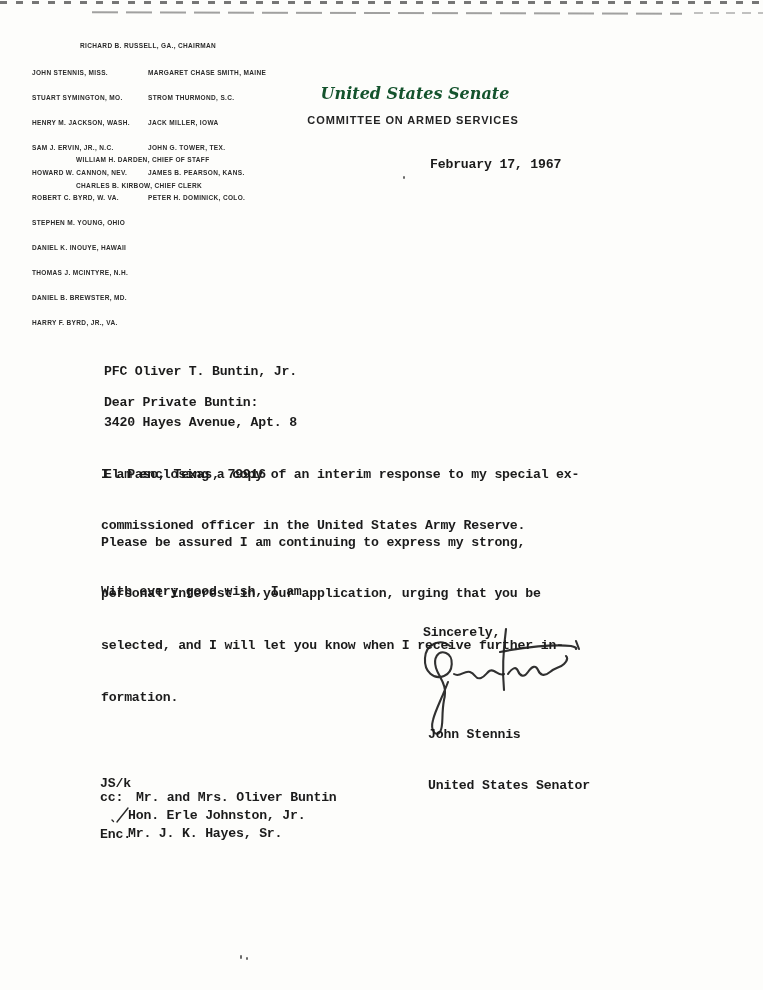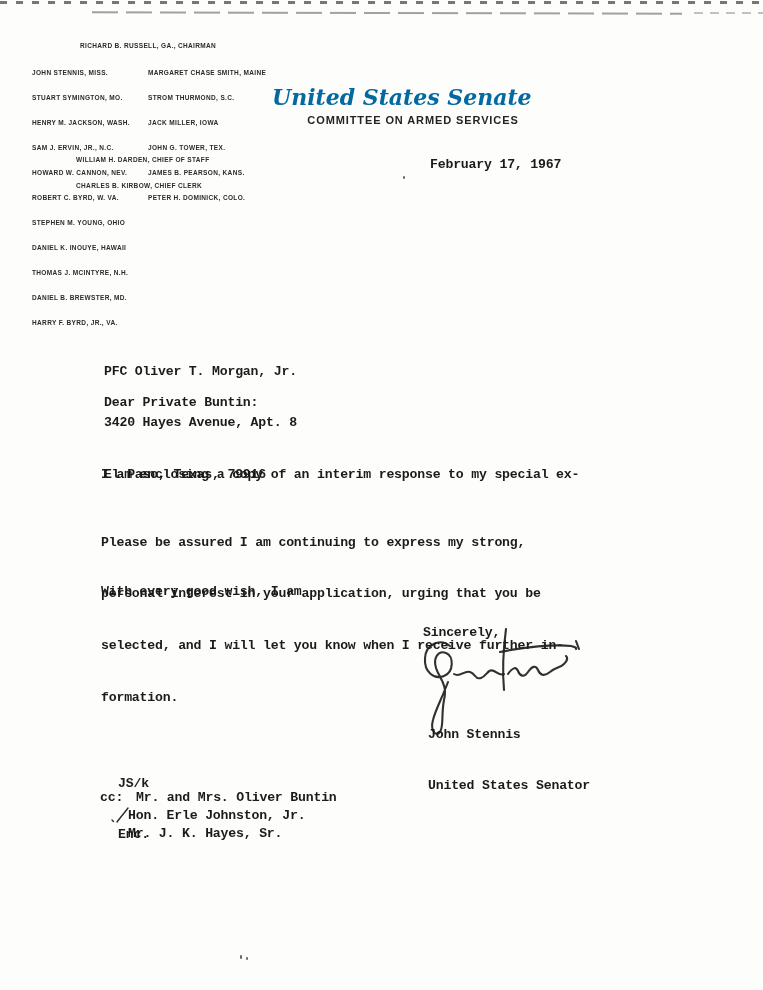--- a/index.html
+++ b/index.html
@@ -28,23 +28,23 @@
 
   
   .lh {
     position:absolute; font-family:"Liberation Sans", sans-serif;
     font-weight:700; font-size:6.5px; letter-spacing:.35px;
     line-height:8.35px; color:#2b2b2b; white-space:pre;
   }
   .lh-staff { line-height:8.8px; }
 
   .senate-title {
-    position:absolute; left:272px; top:84px; width:250px; text-align:center;
+    position:absolute; left:290px; top:84px; width:250px; text-align:center;
     font-family:"DejaVu Serif", serif; font-style:italic; font-weight:700;
-    font-size:22px; color:#0369a1; white-space:nowrap;
+    font-size:16px; color:#14532d; white-space:nowrap;
   }
   .committee-line {
     position:absolute; left:288px; top:114px; width:250px; text-align:center;
     font-family:"Liberation Sans", sans-serif; font-weight:700;
     font-size:11px; letter-spacing:.9px; color:#242424; white-space:nowrap;
   }
 
   
   .tw {
     position:absolute; font-family:"Liberation Mono", monospace;
@@ -99,29 +99,30 @@
     <div>WILLIAM H. DARDEN, CHIEF OF STAFF</div>
     <div>CHARLES B. KIRBOW, CHIEF CLERK</div>
   </div>
 
   <div class="senate-title">United States Senate</div>
   <div class="committee-line">COMMITTEE ON ARMED SERVICES</div>
 
   <div class="tw" style="left:430px;top:156px;">February 17, 1967</div>
 
   <div class="tw" style="left:104px;top:328px;">
-    <div>PFC Oliver T. Morgan, Jr.</div>
+    <div>PFC Oliver T. Buntin, Jr.</div>
     <div>3420 Hayes Avenue, Apt. 8</div>
     <div>El Paso, Texas, 79916</div>
   </div>
 
   <div class="tw" style="left:104px;top:394px;">Dear Private Buntin:</div>
 
   <div class="tw" style="left:101px;top:431px;">
     <div>I am enclosing a copy of an interim response to my special ex-</div>
+    <div>commissioned officer in the United States Army Reserve.</div>
   </div>
 
   <div class="tw" style="left:101px;top:499px;">
     <div>Please be assured I am continuing to express my strong,</div>
     <div>personal interest in your application, urging that you be</div>
     <div>selected, and I will let you know when I receive further in-</div>
     <div>formation.</div>
   </div>
 
   <div class="tw" style="left:101px;top:583px;">With every good wish, I am</div>
@@ -141,21 +142,21 @@
     <path d="M34,48 C40,52 44,44 50,46 C56,48 55,54 61,52 C67,50 68,42 74,45 C78,47 80,50 84,48"></path>
 
     <path d="M88,48 C92,42 96,40 98,45 C100,50 104,52 108,46 C112,40 116,39 118,44 C120,49 124,51 130,46 C136,41 140,42 144,38 C147,35 148,32 146,30"></path>
   </svg>
 
   <div class="tw" style="left:428px;top:691px;">
     <div>John Stennis</div>
     <div>United States Senator</div>
   </div>
 
-  <div class="tw" style="left:100px;top:740px;margin-left:18px;">
+  <div class="tw" style="left:100px;top:740px;">
     <div>JS/k</div>
     <div>Enc.</div>
   </div>
 
   <div class="tw" style="left:100px;top:789px;">cc:</div>
   <div class="tw" style="left:128px;top:807px;">Hon. Erle Johnston, Jr.</div>
   <div class="tw" style="left:136px;top:789px;">Mr. and Mrs. Oliver Buntin</div>
   <div class="tw" style="left:128px;top:825px;">Mr. J. K. Hayes, Sr.</div>
 
   <svg class="check-svg" width="22" height="20" viewBox="0 0 22 20">

